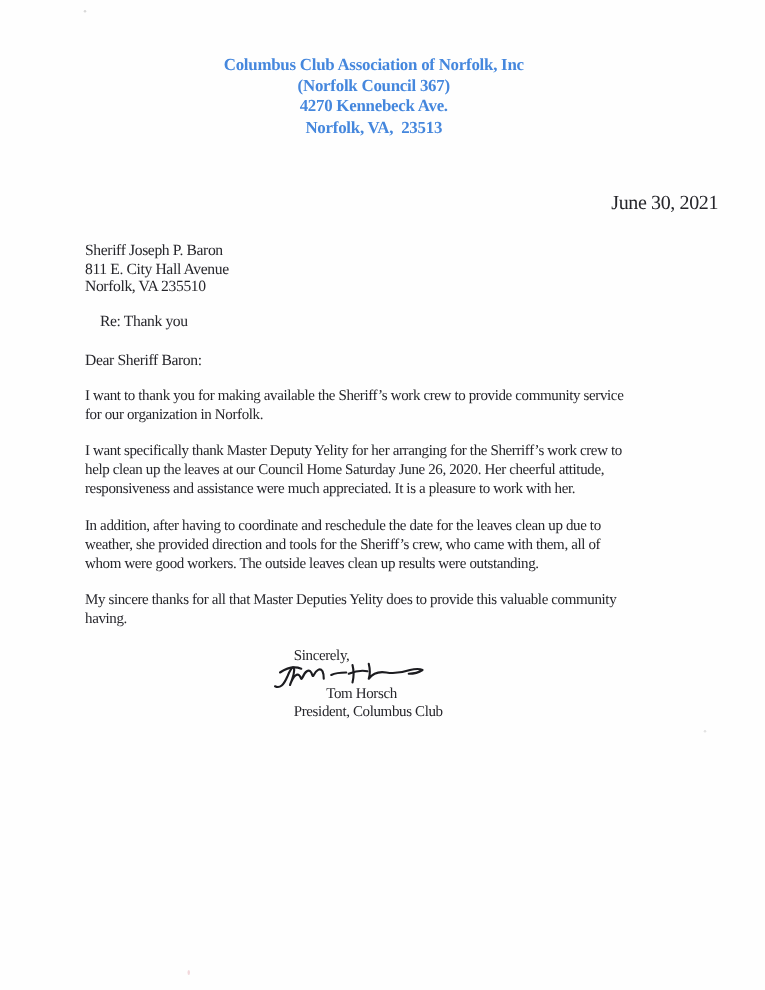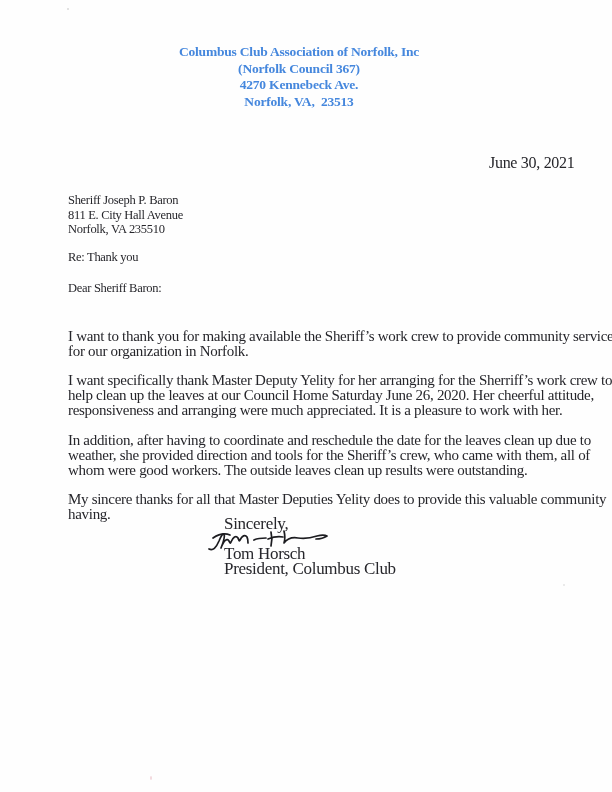--- a/index.html
+++ b/index.html
@@ -35,37 +35,37 @@
     margin-left: 18px;
   }
   .block {
     position: absolute;
     left: 68px;
     font-size: 12.5px;
     line-height: 14.6px;
     letter-spacing: -0.3px;
   }
   .recipient { top: 193px; }
-  .re-line   { top: 250px; }
+  .re-line   { top: 250px; margin-left: 12px; }
   .salute    { top: 281px; }
-  .para { position: absolute; left: 68px; font-size: 15px; line-height: 14.8px; letter-spacing: -0.3px; margin-top: 20px; }
+  .para { position: absolute; left: 68px; font-size: 12px; line-height: 14.8px; letter-spacing: -0.3px; }
   .p1 { top: 309px; }
   .p2 { top: 353px; }
   .p3 { top: 413px; }
   .p4 { top: 472px; }
   .ln { white-space: nowrap; }
   .closing {
     position: absolute;
-    left: 224px;
+    left: 235px;
     top: 517px;
-    font-size: 17px;
+    font-size: 12px;
     line-height: 14.6px;
     letter-spacing: -0.3px;
   }
-  .signer-name { margin-top: 15.5px; }
+  .signer-name { margin-top: 15.5px; margin-left: 26px; }
   .signature-svg {
     position: absolute;
     left: -18px;
     top: 8px;
     width: 126px;
     height: 30px;
   }
   .signature-svg path {
     fill: none;
     stroke: #1c1c20;
@@ -104,21 +104,21 @@
   <div class="block salute">Dear Sheriff Baron:</div>
 
   <div class="para p1">
     <div class="ln">I want to thank you for making available the Sheriff’s work crew to provide community service</div>
     <div class="ln">for our organization in Norfolk.</div>
   </div>
 
   <div class="para p2">
     <div class="ln">I want specifically thank Master Deputy Yelity for her arranging for the Sherriff’s work crew to</div>
     <div class="ln">help clean up the leaves at our Council Home Saturday June 26, 2020. Her cheerful attitude,</div>
-    <div class="ln">responsiveness and arranging were much appreciated. It is a pleasure to work with her.</div>
+    <div class="ln">responsiveness and assistance were much appreciated. It is a pleasure to work with her.</div>
   </div>
 
   <div class="para p3">
     <div class="ln">In addition, after having to coordinate and reschedule the date for the leaves clean up due to</div>
     <div class="ln">weather, she provided direction and tools for the Sheriff’s crew, who came with them, all of</div>
     <div class="ln">whom were good workers. The outside leaves clean up results were outstanding.</div>
   </div>
 
   <div class="para p4">
     <div class="ln">My sincere thanks for all that Master Deputies Yelity does to provide this valuable community</div>

